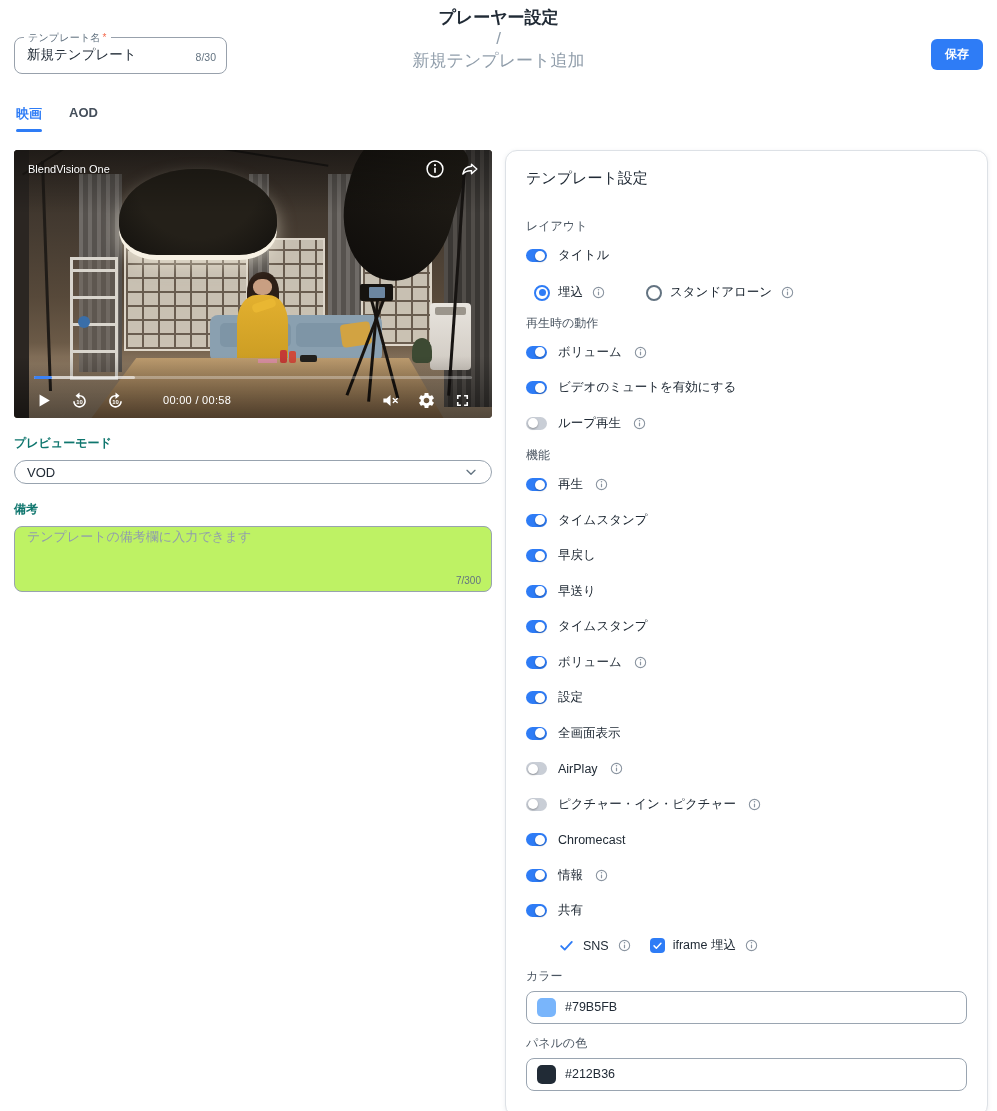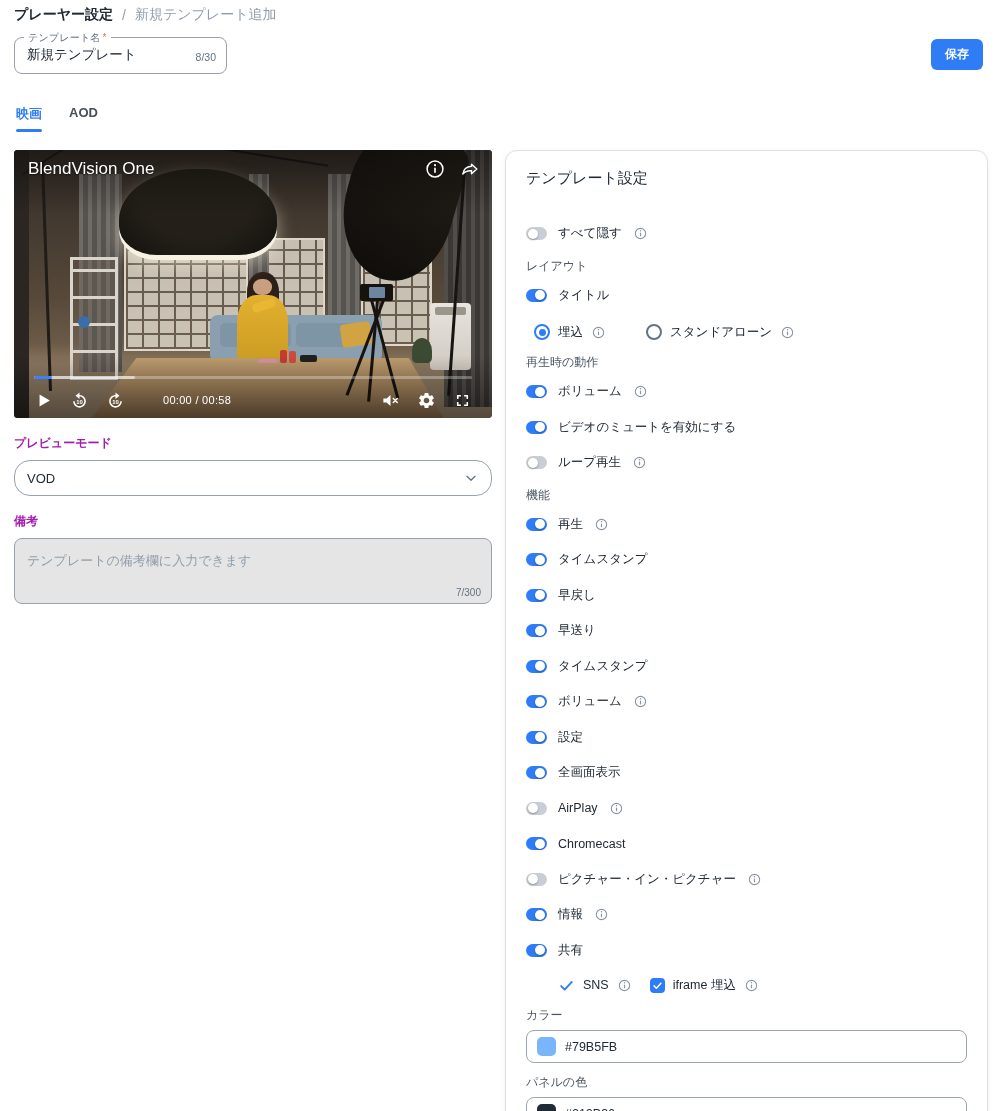--- a/index.html
+++ b/index.html
@@ -1,21 +1,21 @@
 <!DOCTYPE html>
 <html><head>
 <meta charset="utf-8">
 <style>
   * { box-sizing: border-box; margin: 0; padding: 0; }
   html,body { width: 997px; height: 1111px; background:#fff; overflow:hidden;
     font-family:"Liberation Sans","DejaVu Sans",sans-serif; color:#212b36; }
   .page { padding: 6px 14px 0; position:relative; width:997px; }
 
   
-  .breadcrumb { font-size:14px; display:flex; align-items:center; height:18px; }
+  .breadcrumb { font-size:17px; display:flex; align-items:center; height:18px;flex-direction:column; }
   .bc-main { font-weight:700; color:#212b36; cursor:pointer; }
   .bc-sep { color:#919eab; margin:0 9px; }
   .bc-sub { color:#919eab; }
 
   
   .header-row { position:relative; height:52px; margin-top:9px; }
   .name-field { position:absolute; left:0; top:4px; width:213px; height:37px;
     border:1px solid #98a1ac; border-radius:8px; background:#fff; }
   .name-label { position:absolute; top:-7px; left:9px; background:#fff; padding:0 4px;
     font-size:10px; color:#637381; letter-spacing:.2px; }
@@ -87,42 +87,42 @@
 
   .ov-top { position:absolute; left:0; right:0; top:0; height:64px;
     background:linear-gradient(rgba(0,0,0,.38),rgba(0,0,0,0)); }
   .ov-bottom { position:absolute; left:0; right:0; bottom:0; height:62px;
     background:linear-gradient(rgba(0,0,0,0),rgba(0,0,0,.45)); }
   .grow { position:absolute; left:0; right:0; top:45%; text-align:center; color:#fff;
     font-size:27px; font-weight:800; letter-spacing:.5px; text-shadow:0 1px 3px rgba(0,0,0,.35); z-index:2; }
 
   .player-top { position:absolute; top:9px; left:14px; right:12px; display:flex;
     justify-content:space-between; align-items:center; color:#fff; z-index:3; }
-  .player-title { font-size:17px; font-weight:500; text-shadow:0 1px 2px rgba(0,0,0,.5); }
+  .player-title { font-size:11px; font-weight:500; text-shadow:0 1px 2px rgba(0,0,0,.5); }
   .pt-icons { display:flex; gap:15px; align-items:center; }
   .picon { width:20px; height:20px; color:#fff; cursor:pointer; display:inline-flex; }
   .picon svg { width:100%; height:100%; }
 
   .player-bottom { position:absolute; left:0; right:0; bottom:6px; padding:0 20px; z-index:3; color:#fff; }
   .progress { position:relative; height:3px; background:rgba(255,255,255,.3); border-radius:2px; margin-bottom:9px; cursor:pointer; }
   .progress .buffered { position:absolute; left:0; top:0; bottom:0; background:rgba(255,255,255,.55); border-radius:2px; }
   .progress .played { position:absolute; left:0; top:0; bottom:0; background:#3b82f6; border-radius:2px; }
   .controls { display:flex; align-items:center; height:24px; }
   .cbtn { width:19px; height:19px; display:inline-flex; align-items:center; justify-content:center; cursor:pointer; color:#fff; flex:none; }
   .cbtn svg { width:100%; height:100%; }
   .cgap { margin-right:17px; }
   .time { font-size:11px; color:#fff; letter-spacing:.3px; margin-left:2px;padding-left:19px; }
   .cspacer { flex:1; }
 
   
-  .field-label { font-size:12px; font-weight:700; color:#a21caf; margin:17px 0 8px; }
-  .select { height:36px; border:1px solid #98a3af; border-radius:16px; display:flex; align-items:center;
+  .field-label { font-size:12px; font-weight:700; color:#0f766e; margin:17px 0 8px; }
+  .select { height:24px; border:1px solid #98a3af; border-radius:16px; display:flex; align-items:center;
     justify-content:space-between; padding:0 12px; font-size:13px; color:#212b36; cursor:pointer; background:#fff; }
   .select svg { width:16px; height:16px; color:#637381; }
-  .textarea-wrap { position:relative; border:1px solid #98a3af; border-radius:8px; height:66px; padding:13px 12px 16px; background:#e5e5e5; }
+  .textarea-wrap { position:relative; border:1px solid #98a3af; border-radius:8px; height:66px; padding:1px 12px 16px; background:#bef264; }
   .textarea-wrap textarea { width:100%; height:100%; border:none; outline:none; resize:none; background:transparent;
     font-size:13px; color:#212b36; font-family:inherit; }
   .textarea-wrap textarea::placeholder { color:#919eab; }
   .ta-counter { position:absolute; right:10px; bottom:5px; font-size:10px; color:#637381; }
 
   
   .panel { width:483px; flex:none; border:1px solid #dde1e6; border-radius:12px;
     box-shadow:0 1px 4px rgba(99,115,129,.12); padding:18px 20px 16px; background:#fff; }
   .panel-title { font-size:15px; font-weight:400; color:#212b36; margin-bottom:28px; }
   .section-label { font-size:12px; color:#4b5662; margin:4px 0 1px; height:21px; display:flex; align-items:center; }
@@ -300,33 +300,20 @@
       <div class="field-label">備考</div>
       <div class="textarea-wrap">
         <textarea placeholder="テンプレートの備考欄に入力できます" style=""></textarea>
         <span class="ta-counter">7/300</span>
       </div>
     </div>
 
     <div class="panel">
       <div class="panel-title">テンプレート設定</div>
       <div id="panel-rows">
-          <div class="toggle-row">
-            <span class="switch " role="switch" aria-checked="false">
-              <span class="knob"></span>
-            </span>
-            <span class="row-label">すべて隠す</span>
-            <span class="info">
-              <svg viewBox="0 0 24 24">
-                <circle cx="12" cy="12" r="9.5" fill="none" stroke="currentColor" stroke-width="2"></circle>
-                <rect x="10.9" y="10.2" width="2.2" height="7" rx="1.1" fill="currentColor"></rect>
-                <circle cx="12" cy="7" r="1.4" fill="currentColor"></circle>
-              </svg>
-            </span>
-          </div>
           <div class="section-label">レイアウト</div>
           <div class="toggle-row">
             <span class="switch on" role="switch" aria-checked="true">
               <span class="knob"></span>
             </span>
             <span class="row-label">タイトル</span>
           </div>
           <div class="radio-row">
             <span class="radio-opt">
               <span class="radio sel" role="radio" aria-checked="true"></span>
@@ -454,37 +441,37 @@
             <span class="row-label">AirPlay</span>
             <span class="info">
               <svg viewBox="0 0 24 24">
                 <circle cx="12" cy="12" r="9.5" fill="none" stroke="currentColor" stroke-width="2"></circle>
                 <rect x="10.9" y="10.2" width="2.2" height="7" rx="1.1" fill="currentColor"></rect>
                 <circle cx="12" cy="7" r="1.4" fill="currentColor"></circle>
               </svg>
             </span>
           </div>
           <div class="toggle-row">
+            <span class="switch " role="switch" aria-checked="false">
+              <span class="knob"></span>
+            </span>
+            <span class="row-label">ピクチャー・イン・ピクチャー</span>
+            <span class="info">
+              <svg viewBox="0 0 24 24">
+                <circle cx="12" cy="12" r="9.5" fill="none" stroke="currentColor" stroke-width="2"></circle>
+                <rect x="10.9" y="10.2" width="2.2" height="7" rx="1.1" fill="currentColor"></rect>
+                <circle cx="12" cy="7" r="1.4" fill="currentColor"></circle>
+              </svg>
+            </span>
+          </div>
+          <div class="toggle-row">
             <span class="switch on" role="switch" aria-checked="true">
               <span class="knob"></span>
             </span>
             <span class="row-label">Chromecast</span>
-          </div>
-          <div class="toggle-row">
-            <span class="switch " role="switch" aria-checked="false">
-              <span class="knob"></span>
-            </span>
-            <span class="row-label">ピクチャー・イン・ピクチャー</span>
-            <span class="info">
-              <svg viewBox="0 0 24 24">
-                <circle cx="12" cy="12" r="9.5" fill="none" stroke="currentColor" stroke-width="2"></circle>
-                <rect x="10.9" y="10.2" width="2.2" height="7" rx="1.1" fill="currentColor"></rect>
-                <circle cx="12" cy="7" r="1.4" fill="currentColor"></circle>
-              </svg>
-            </span>
           </div>
           <div class="toggle-row">
             <span class="switch on" role="switch" aria-checked="true">
               <span class="knob"></span>
             </span>
             <span class="row-label">情報</span>
             <span class="info">
               <svg viewBox="0 0 24 24">
                 <circle cx="12" cy="12" r="9.5" fill="none" stroke="currentColor" stroke-width="2"></circle>
                 <rect x="10.9" y="10.2" width="2.2" height="7" rx="1.1" fill="currentColor"></rect>

